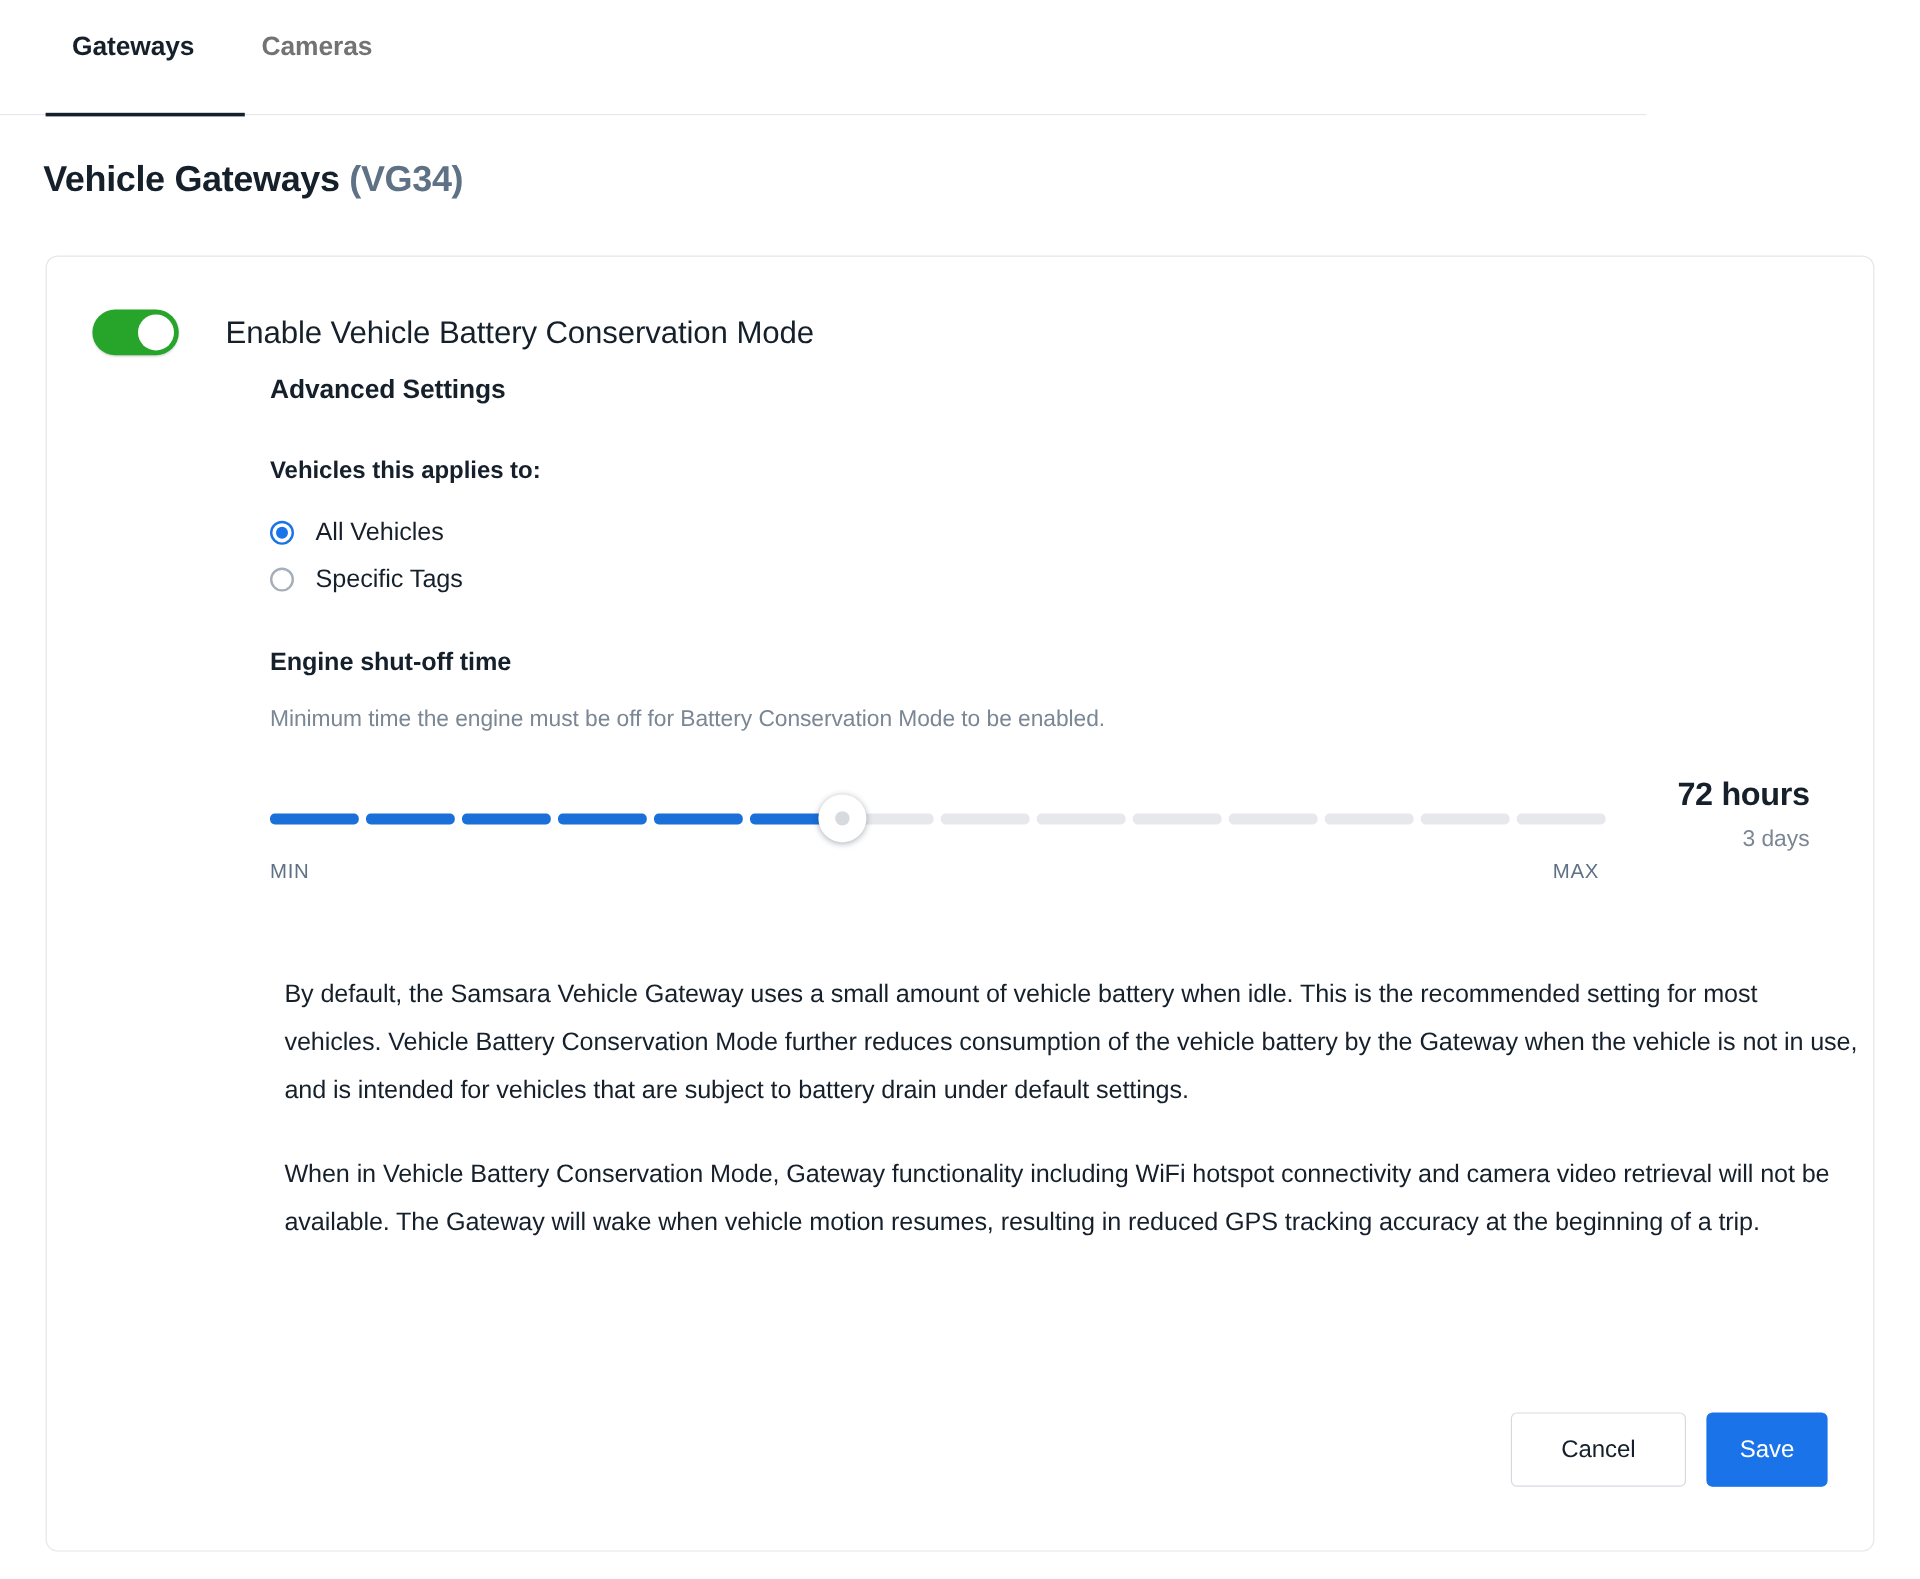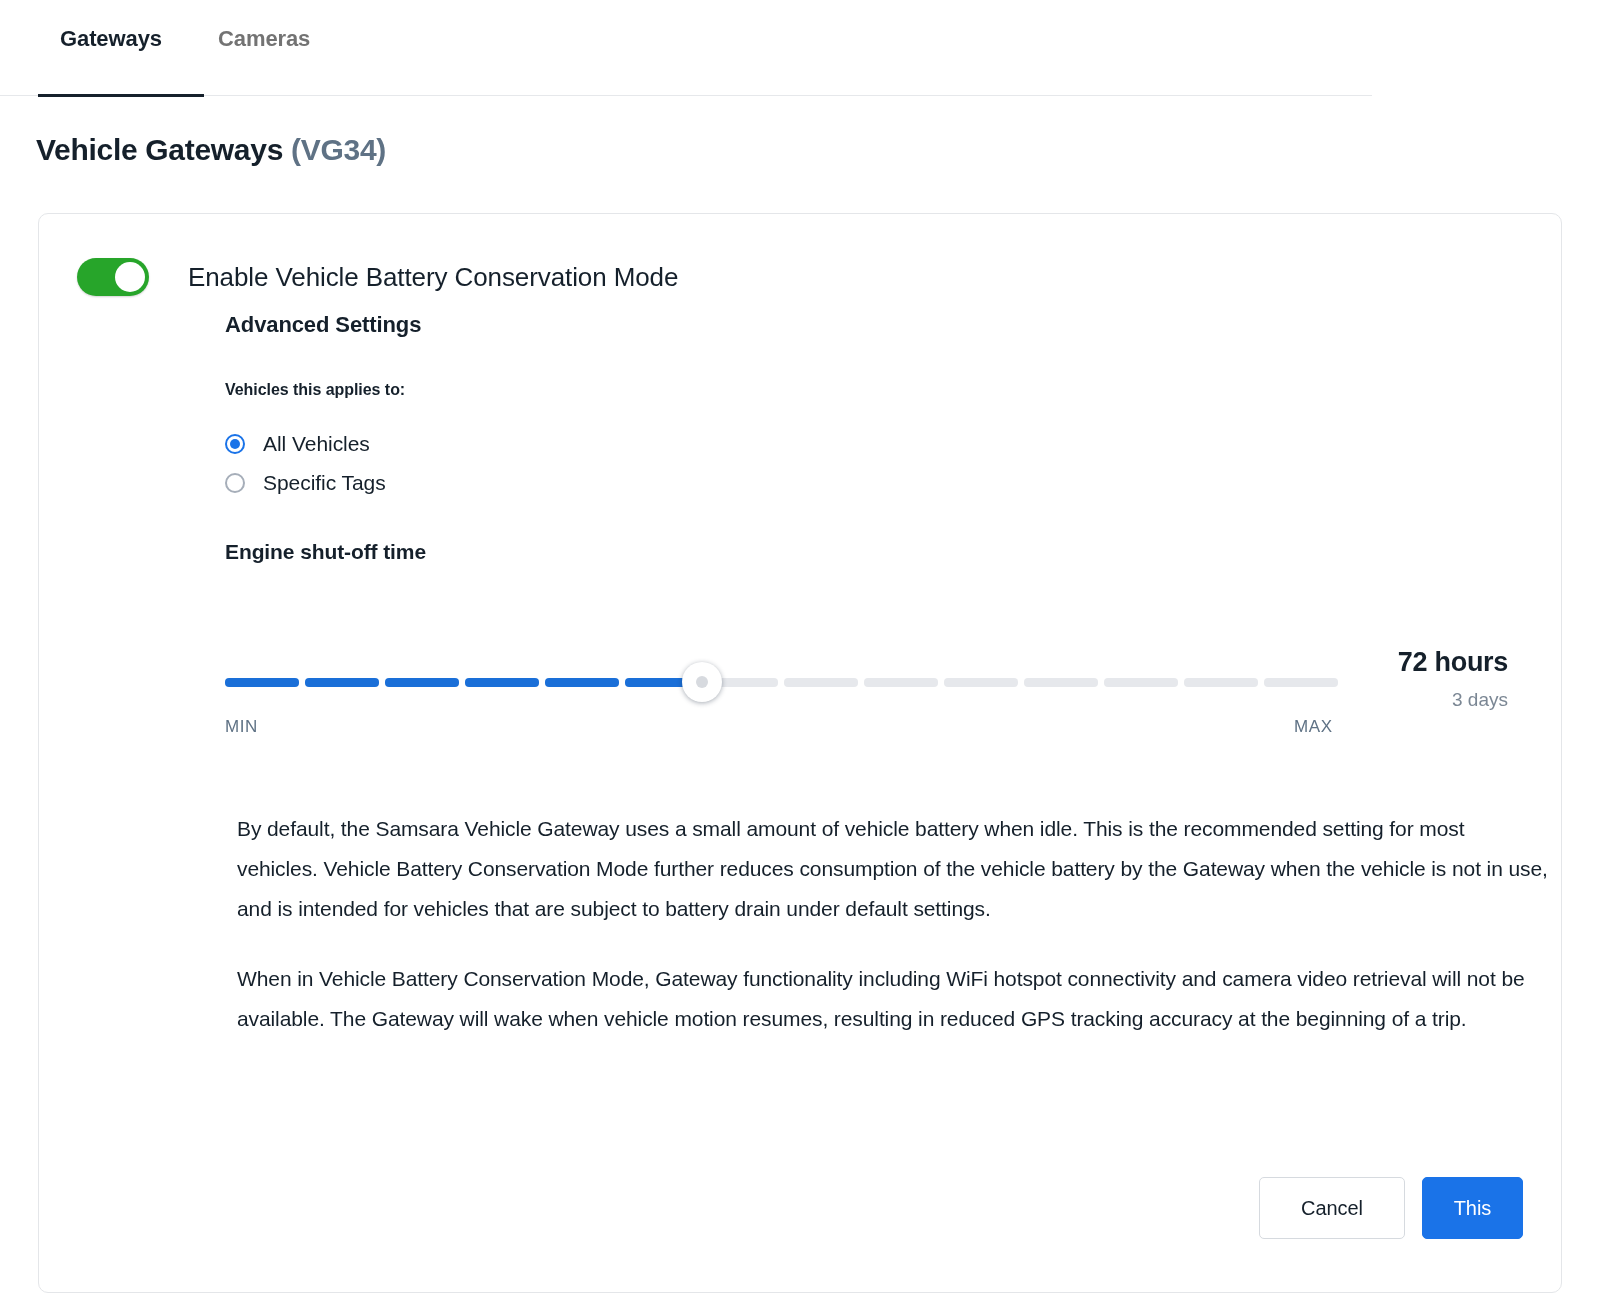--- a/index.html
+++ b/index.html
@@ -129,21 +129,21 @@
     top: 98px;
     font-size: 22px;
     font-weight: bold;
     color: #15202b;
     letter-spacing: -0.1px;
   }
   .applies-label {
     position: absolute;
     left: 186px;
     top: 167px;
-    font-size: 16px;
+    font-size: 20px;
     font-weight: bold;
     color: #15202b;
     letter-spacing: -0.05px;
   }
 
   .radio-group {
     position: absolute;
     left: 186px;
     top: 210px;
   }
@@ -364,20 +364,21 @@
       <span class="radio-dot on"></span>
       <span class="radio-text">All Vehicles</span>
     </div>
     <div class="radio-item">
       <span class="radio-dot off"></span>
       <span class="radio-text">Specific Tags</span>
     </div>
   </div>
 
   <div class="slider-title">Engine shut-off time</div>
+  <div class="slider-sub">Minimum time the engine must be off for Battery Conservation Mode to be enabled.</div>
 
   <div class="slider-wrap">
     <div class="track" id="track">
         <div class="seg filled"></div>
         <div class="seg filled"></div>
         <div class="seg filled"></div>
         <div class="seg filled"></div>
         <div class="seg filled"></div>
         <div class="seg filled"></div>
         <div class="seg"></div>
@@ -402,16 +403,16 @@
     <div class="value-sub">3 days</div>
   </div>
 
   <div class="body-text">
     <p>By default, the Samsara Vehicle Gateway uses a small amount of vehicle battery when idle. This is the recommended setting for most vehicles. Vehicle Battery Conservation Mode further reduces consumption of the vehicle battery by the Gateway when the vehicle is not in use, and is intended for vehicles that are subject to battery drain under default settings.</p>
     <p>When in Vehicle Battery Conservation Mode, Gateway functionality including WiFi hotspot connectivity and camera video retrieval will not be available. The Gateway will wake when vehicle motion resumes, resulting in reduced GPS tracking accuracy at the beginning of a trip.</p>
   </div>
 
   <div class="footer">
     <button class="btn btn-cancel">Cancel</button>
-    <button class="btn btn-save">This</button>
+    <button class="btn btn-save">Save</button>
   </div>
 
 </div>
 
 </body></html>

